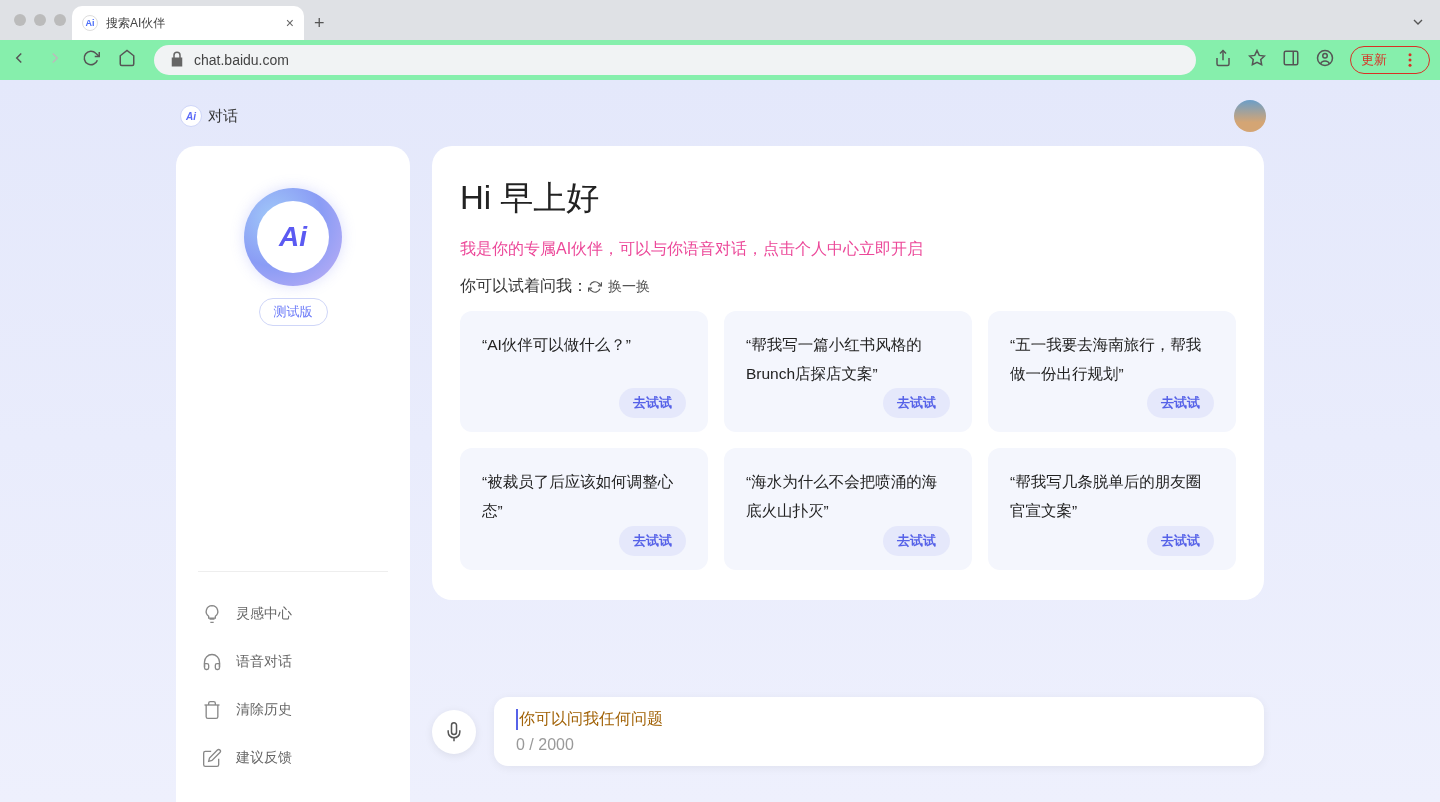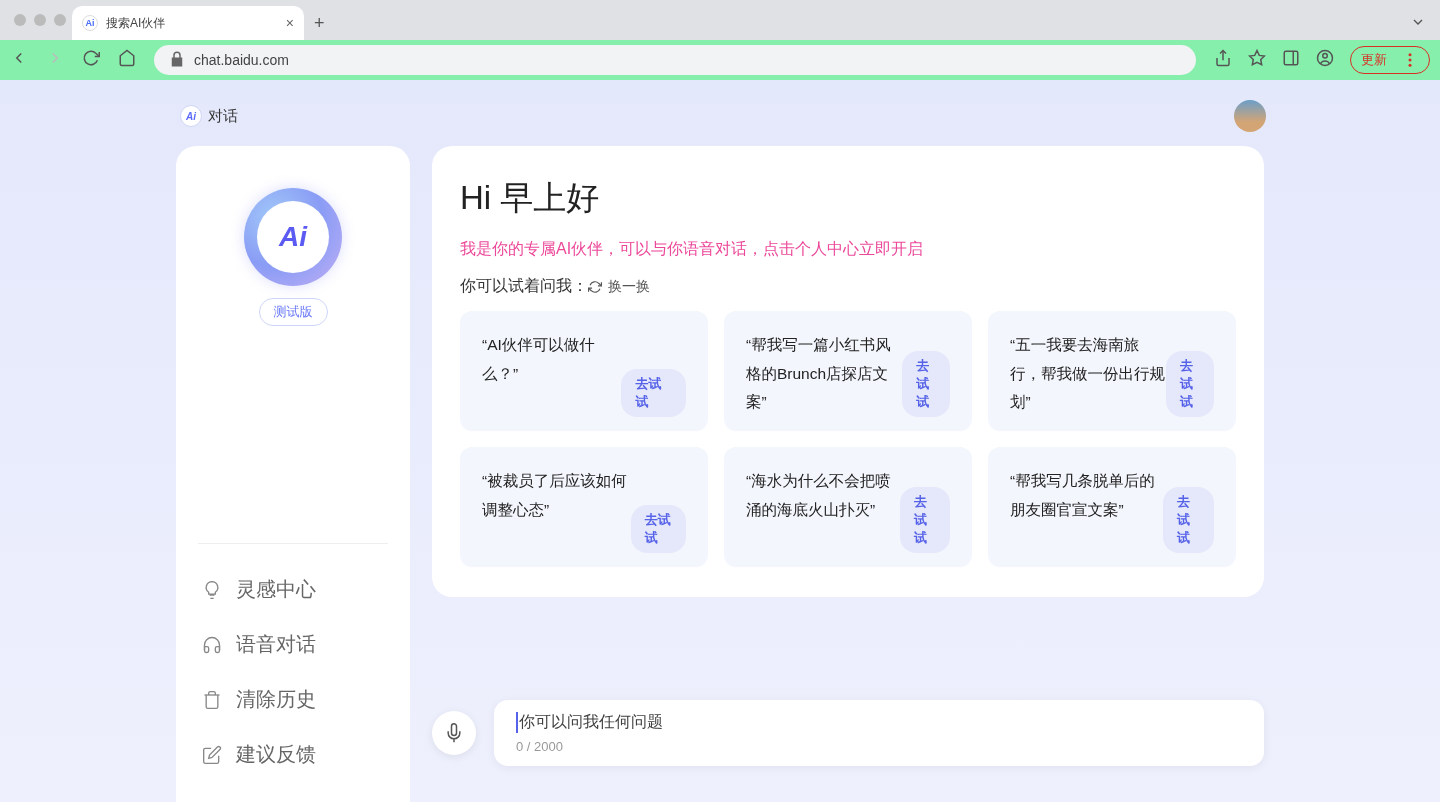--- a/index.html
+++ b/index.html
@@ -35,42 +35,42 @@
 
     .layout { position: absolute; top: 66px; left: 176px; right: 176px; bottom: 0; display: flex; gap: 22px; }
 
     
     .sidebar { width: 234px; background: #fff; border-radius: 20px 20px 0 0; padding: 42px 22px 20px; display: flex; flex-direction: column; align-items: center; height: 100%; }
     .ai-logo { width: 98px; height: 98px; border-radius: 50%; background: radial-gradient(circle at 30% 30%, #a0c8f8, #8a9cf5, #c3b0f5); display: flex; align-items: center; justify-content: center; box-shadow: 0 0 14px rgba(140,150,250,0.3); }
     .ai-logo-inner { width: 72px; height: 72px; border-radius: 50%; background: #fff; display: flex; align-items: center; justify-content: center; font-size: 28px; color: #5b5af2; font-weight: bold; font-style: italic; }
     .beta-badge { margin-top: 12px; border: 1px solid #cfd6f8; color: #6b7af8; border-radius: 14px; padding: 4px 14px; font-size: 13px; }
     .divider { margin-top: auto; width: 100%; border-top: 1px solid #eee; margin-bottom: 18px; }
     .menu { list-style: none; width: 100%; }
-    .menu li { display: flex; align-items: center; gap: 14px; color: #666; font-size: 20px; padding: 14px 4px; }
+    .menu li { display: flex; align-items: center; gap: 14px; color: #666; font-size: 14px; padding: 14px 4px; }
     .menu-icon { width: 20px; height: 20px; color: #888; }
 
     
     .main { flex: 1; display: flex; flex-direction: column; }
     .content-card { background: #fff; border-radius: 20px; padding: 30px 28px; }
     .greeting { font-size: 33px; color: #222; font-weight: 400; }
     .subtitle { margin-top: 18px; color: #ec4899; font-size: 16px; }
     .try-row { margin-top: 16px; display: flex; align-items: center; color: #333; }
     .refresh { color: #555; font-size: 14px; display: flex; align-items: center; gap: 6px; }
 
     .cards { margin-top: 14px; display: grid; grid-template-columns: repeat(3, 1fr); gap: 16px; }
-    .card { background: #f4f6fd; border-radius: 12px; padding: 20px 22px 14px; min-height: 120px; display: flex; flex-direction: row; }
+    .card { background: #f4f6fd; border-radius: 12px; padding: 20px 22px 14px; min-height: 120px; display: flex; flex-direction: column; }
     .card-text { color: #222; font-size: 15.5px; line-height: 1.85; }
     .try-btn { margin-top: auto; align-self: flex-end; background: #e5e8fb; color: #5662e8; border-radius: 16px; padding: 6px 14px; font-size: 13px; font-weight: bold; }
 
     
     .input-area { margin-top: auto; display: flex; align-items: center; gap: 18px; padding: 0 0 36px 0;}
     .voice-btn { width: 44px; height: 44px; border-radius: 50%; background: #fff; display: flex; align-items: center; justify-content: center; box-shadow: 0 2px 8px rgba(0,0,0,0.08);}
     .text-input { flex: 1; background: #fff; border-radius: 14px; padding: 12px 22px; box-shadow: 0 2px 10px rgba(0,0,0,0.06); }
-    .text-input .placeholder { color: #404040; font-size: 16px; border-left: 2px solid #5662e8; padding-left: 1px; }
-    .counter { color: #999; font-size: 13px; margin-top: 6px; }
+    .text-input .placeholder { color: #a16207; font-size: 16px; border-left: 2px solid #5662e8; padding-left: 1px; }
+    .counter { color: #999; font-size: 16px; margin-top: 6px; }
 
     .footer { position: absolute; bottom: 0; left: 0; right: 0; text-align: center; color: #888; font-size: 13px; padding-bottom: 2px;}
     .footer span { margin-left: 12px; }
   </style>
 </head>
 <body>
 
 <div class="browser-chrome">
   <div class="tab-bar">
     <div class="traffic-lights">

